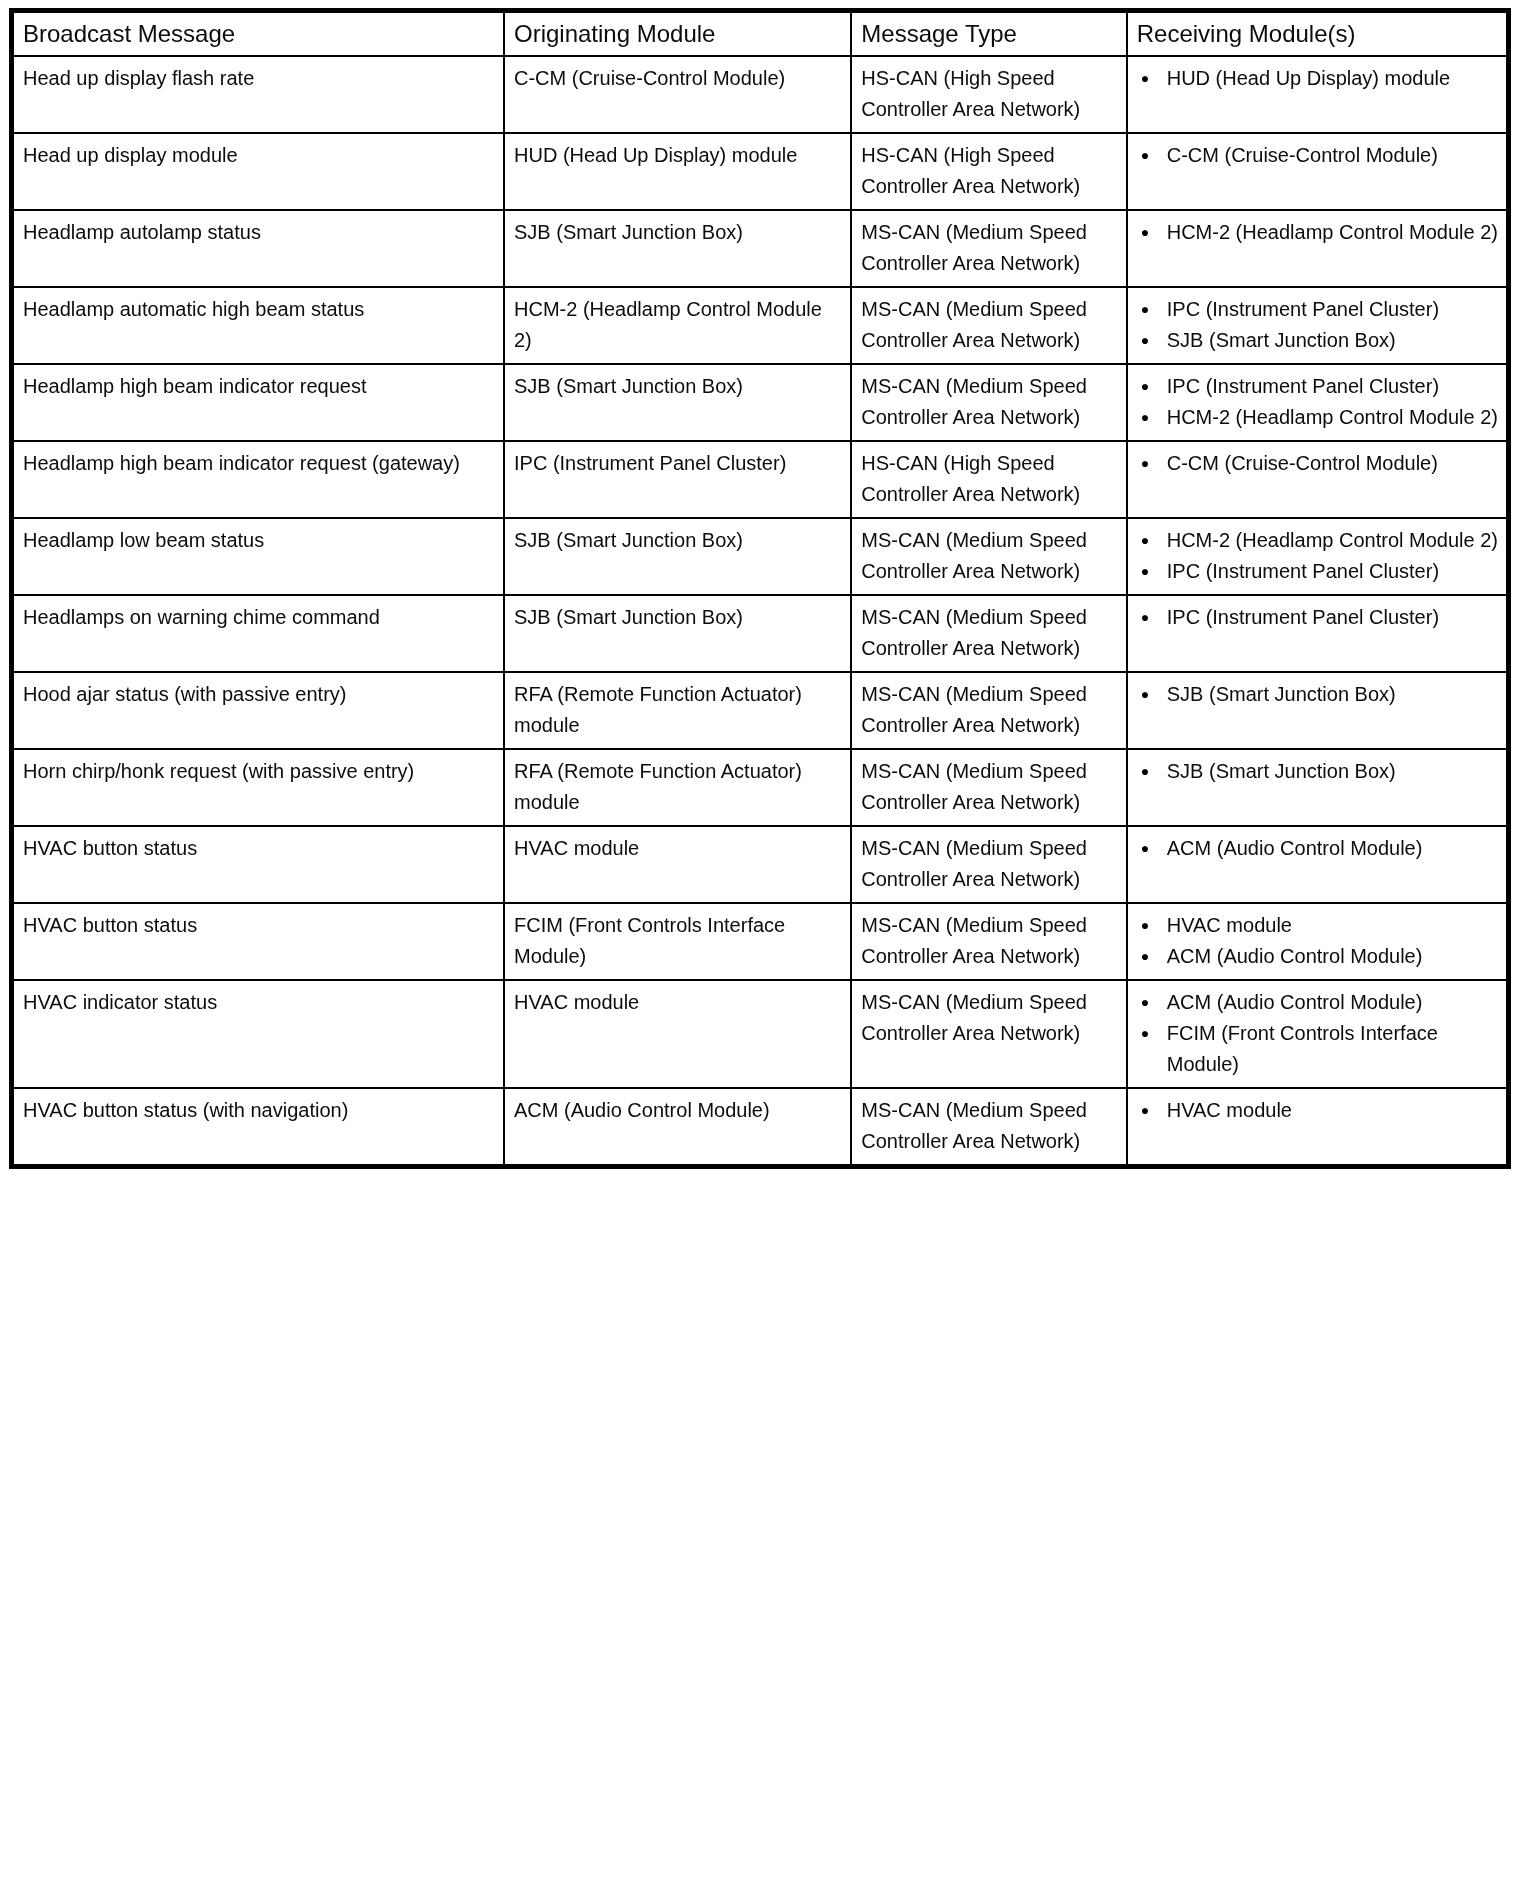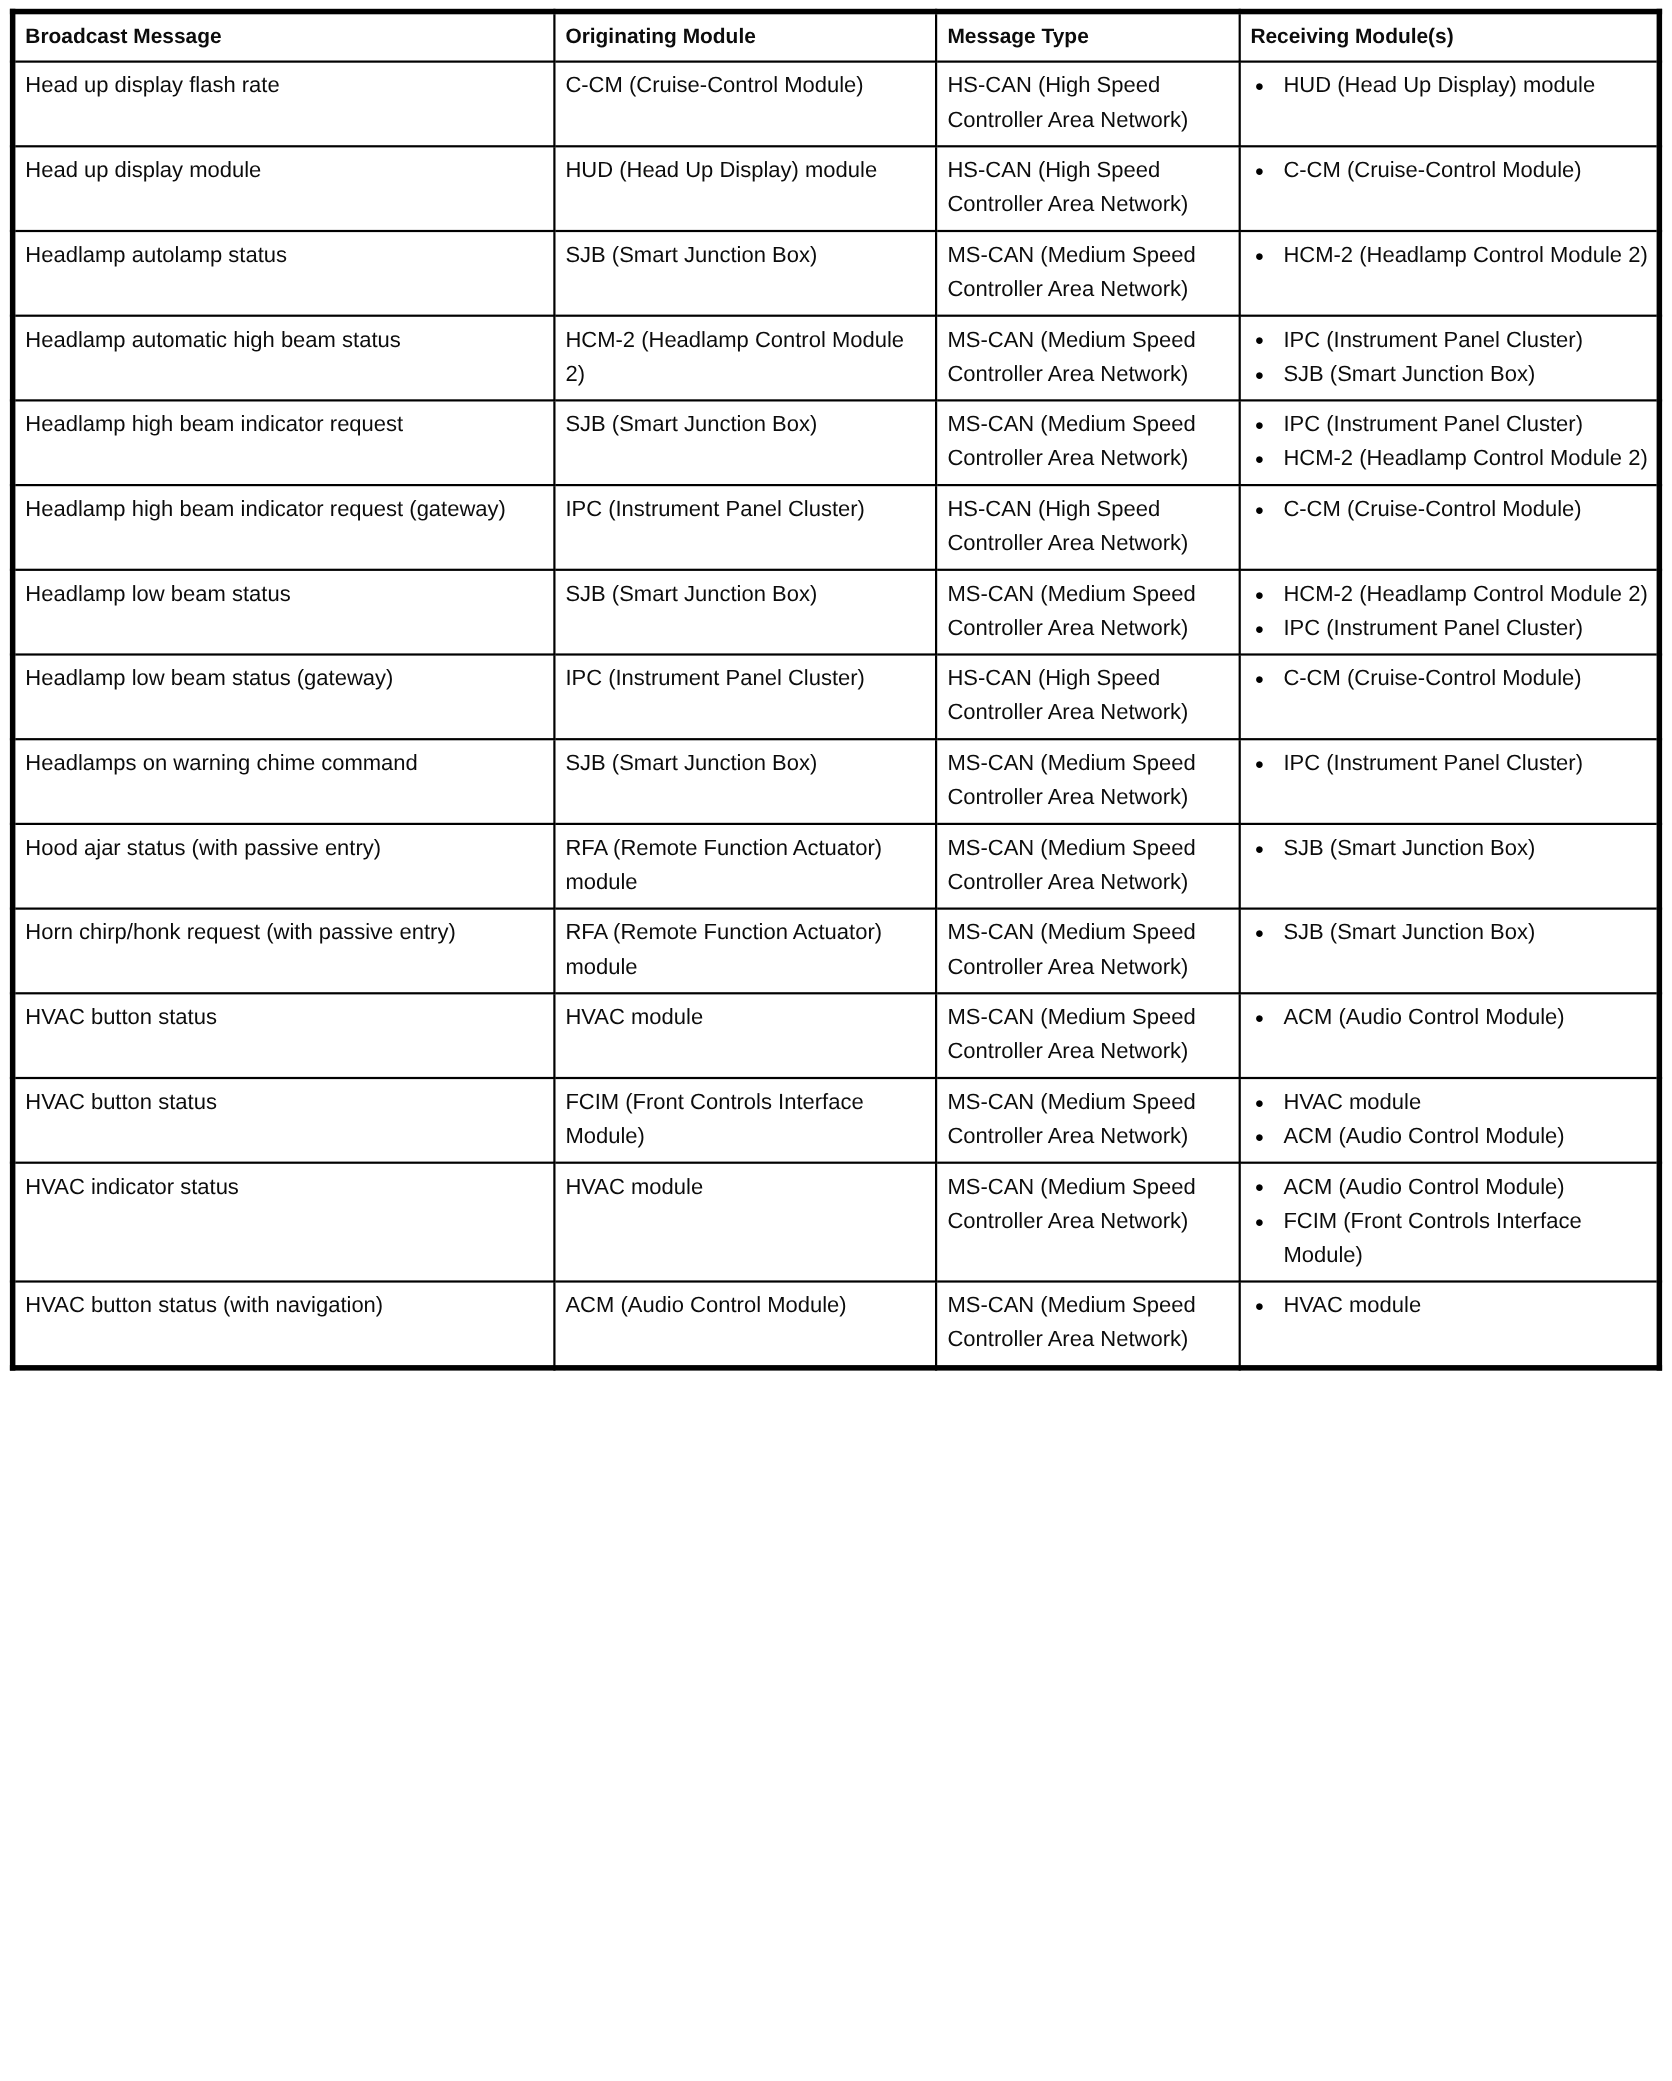--- a/index.html
+++ b/index.html
@@ -23,22 +23,22 @@
   th, td {
     border: 2px solid #000000;
     vertical-align: top;
     text-align: left;
     padding: 6px 8px 7px 9px;
     font-size: 20px;
     line-height: 31px;
     word-wrap: break-word;
   }
   th {
-    font-weight: bold;
-    font-size: 19px;
+    font-weight: normal;
+    font-size: 24px;
     padding-top: 5px;
     padding-bottom: 6px;
   }
   .receiver-item {
     display: flex;
     align-items: flex-start;
   }
   .bullet {
     flex: 0 0 auto;
     width: 26px;
@@ -153,31 +153,20 @@
             <span class="bullet">●</span>
             <span class="receiver-text">HCM-2 (Headlamp Control Module 2)</span>
           </div>
           <div class="receiver-item">
             <span class="bullet">●</span>
             <span class="receiver-text">IPC (Instrument Panel Cluster)</span>
           </div>
         </td>
       </tr>
       <tr>
-        <td>Headlamp low beam status (gateway)</td>
-        <td>IPC (Instrument Panel Cluster)</td>
-        <td>HS-CAN (High Speed Controller Area Network)</td>
-        <td>
-          <div class="receiver-item">
-            <span class="bullet">●</span>
-            <span class="receiver-text">C-CM (Cruise-Control Module)</span>
-          </div>
-        </td>
-      </tr>
-      <tr>
         <td>Headlamps on warning chime command</td>
         <td>SJB (Smart Junction Box)</td>
         <td>MS-CAN (Medium Speed Controller Area Network)</td>
         <td>
           <div class="receiver-item">
             <span class="bullet">●</span>
             <span class="receiver-text">IPC (Instrument Panel Cluster)</span>
           </div>
         </td>
       </tr>

